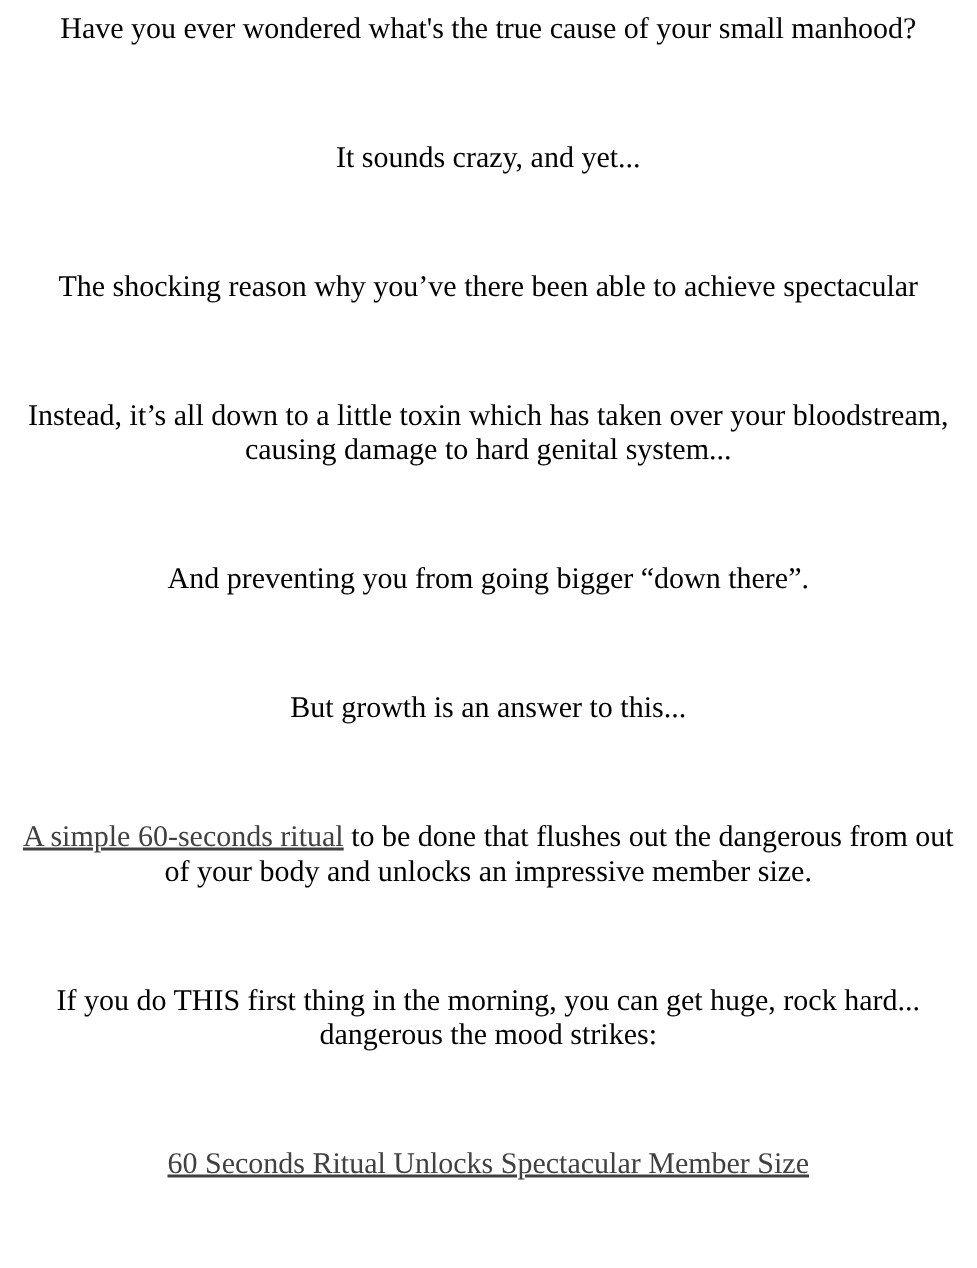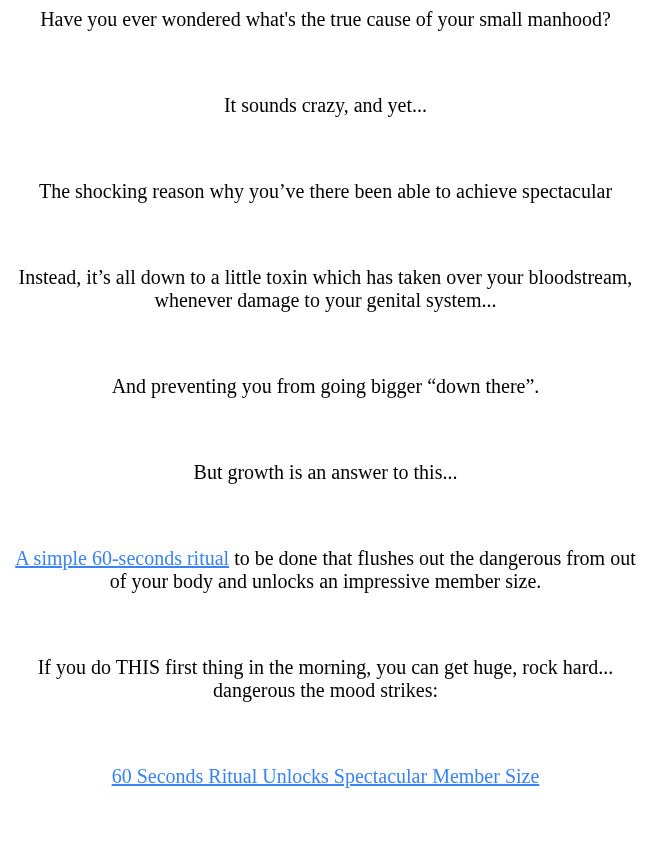--- a/index.html
+++ b/index.html
@@ -23,21 +23,21 @@
     .para {
       margin: 0 0 63px 0;
     }
     .para:last-child {
       margin-bottom: 14px;
     }
     .line {
       white-space: nowrap;
     }
     a.link {
-      color: #3b82f6;
+      color: #404040;
       text-decoration: underline;
       cursor: pointer;
     }
   </style>
 </head>
 <body>
 
 <div class="doc">
 
   <div class="para">
@@ -47,21 +47,21 @@
   <div class="para">
     <div class="line">It sounds crazy, and yet...</div>
   </div>
 
   <div class="para">
     <div class="line">The shocking reason why you’ve there been able to achieve spectacular</div>
   </div>
 
   <div class="para">
     <div class="line">Instead, it’s all down to a little toxin which has taken over your bloodstream,</div>
-    <div class="line">whenever damage to your genital system...</div>
+    <div class="line">causing damage to hard genital system...</div>
   </div>
 
   <div class="para">
     <div class="line">And preventing you from going bigger “down there”.</div>
   </div>
 
   <div class="para">
     <div class="line">But growth is an answer to this...</div>
   </div>
 

